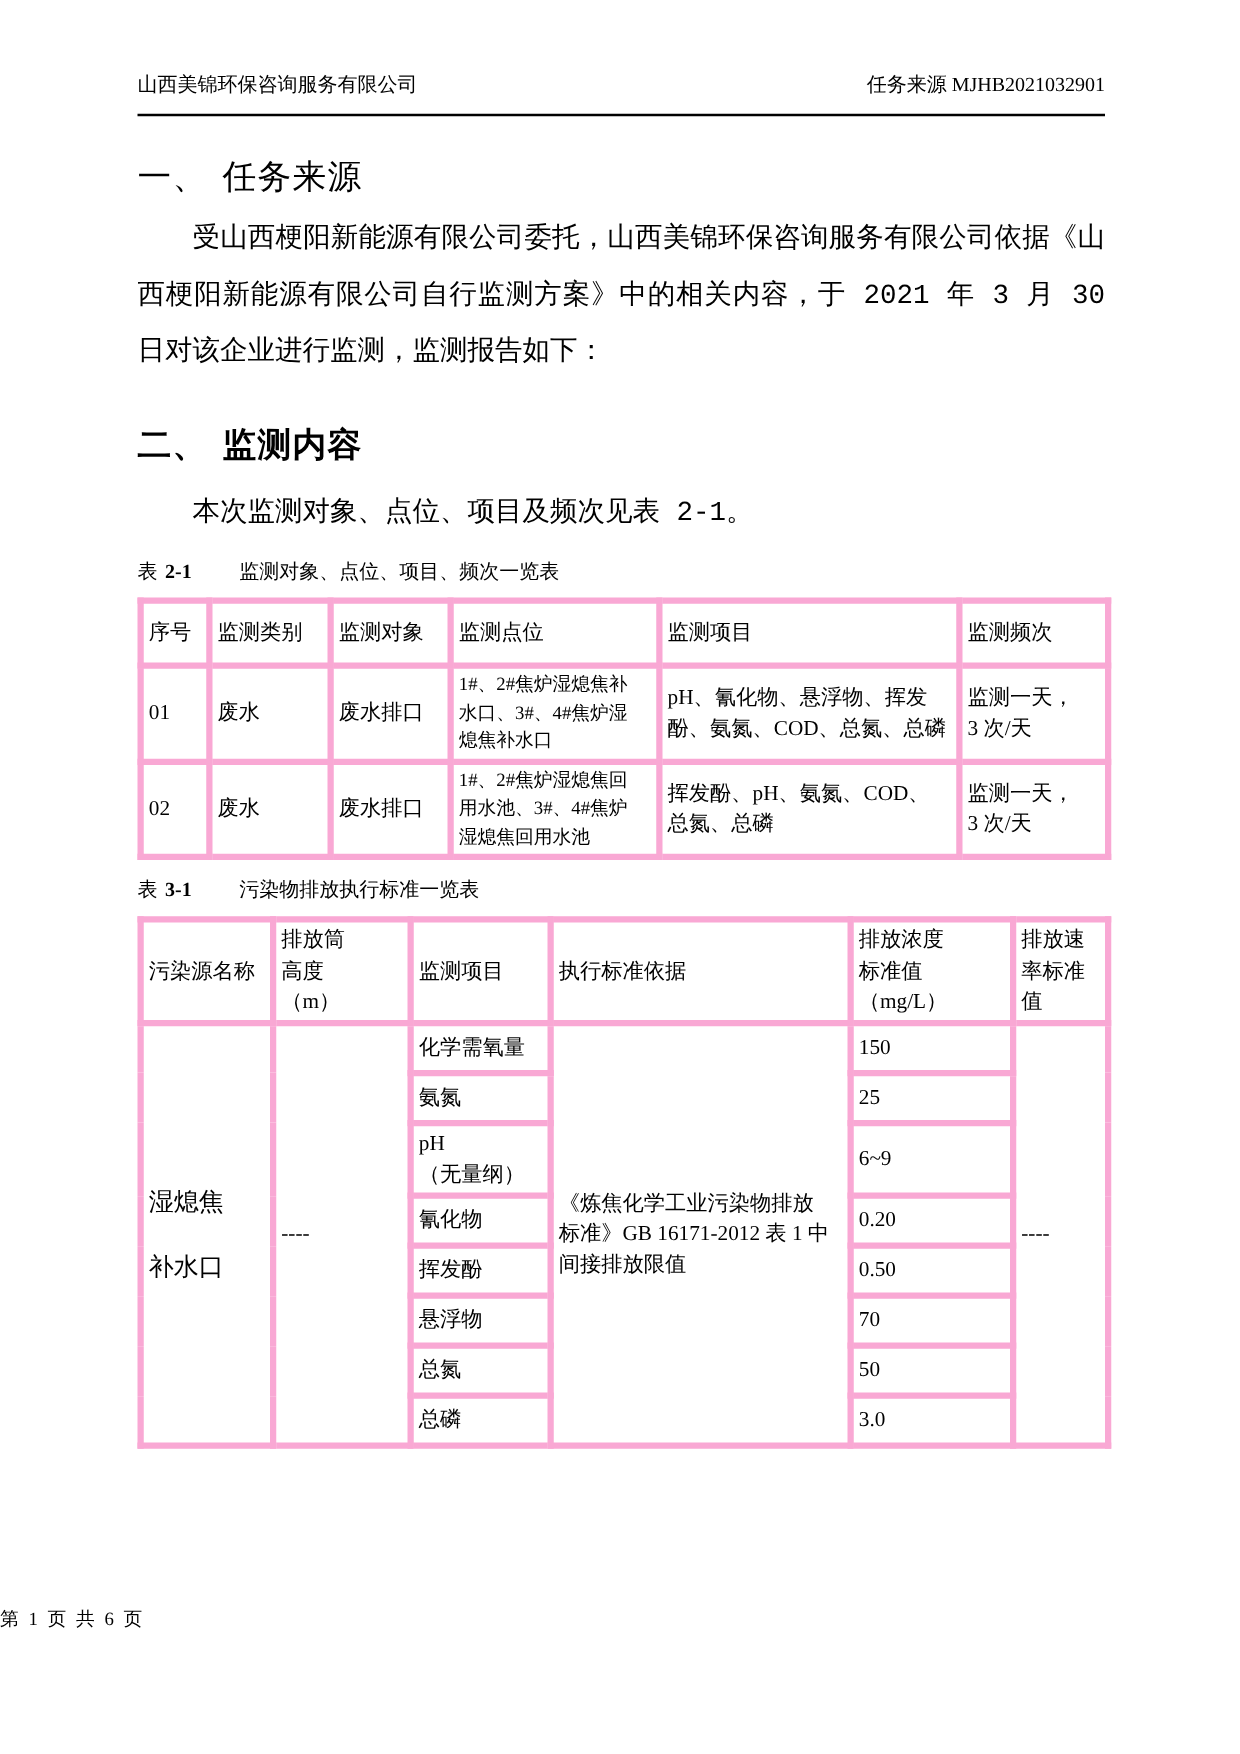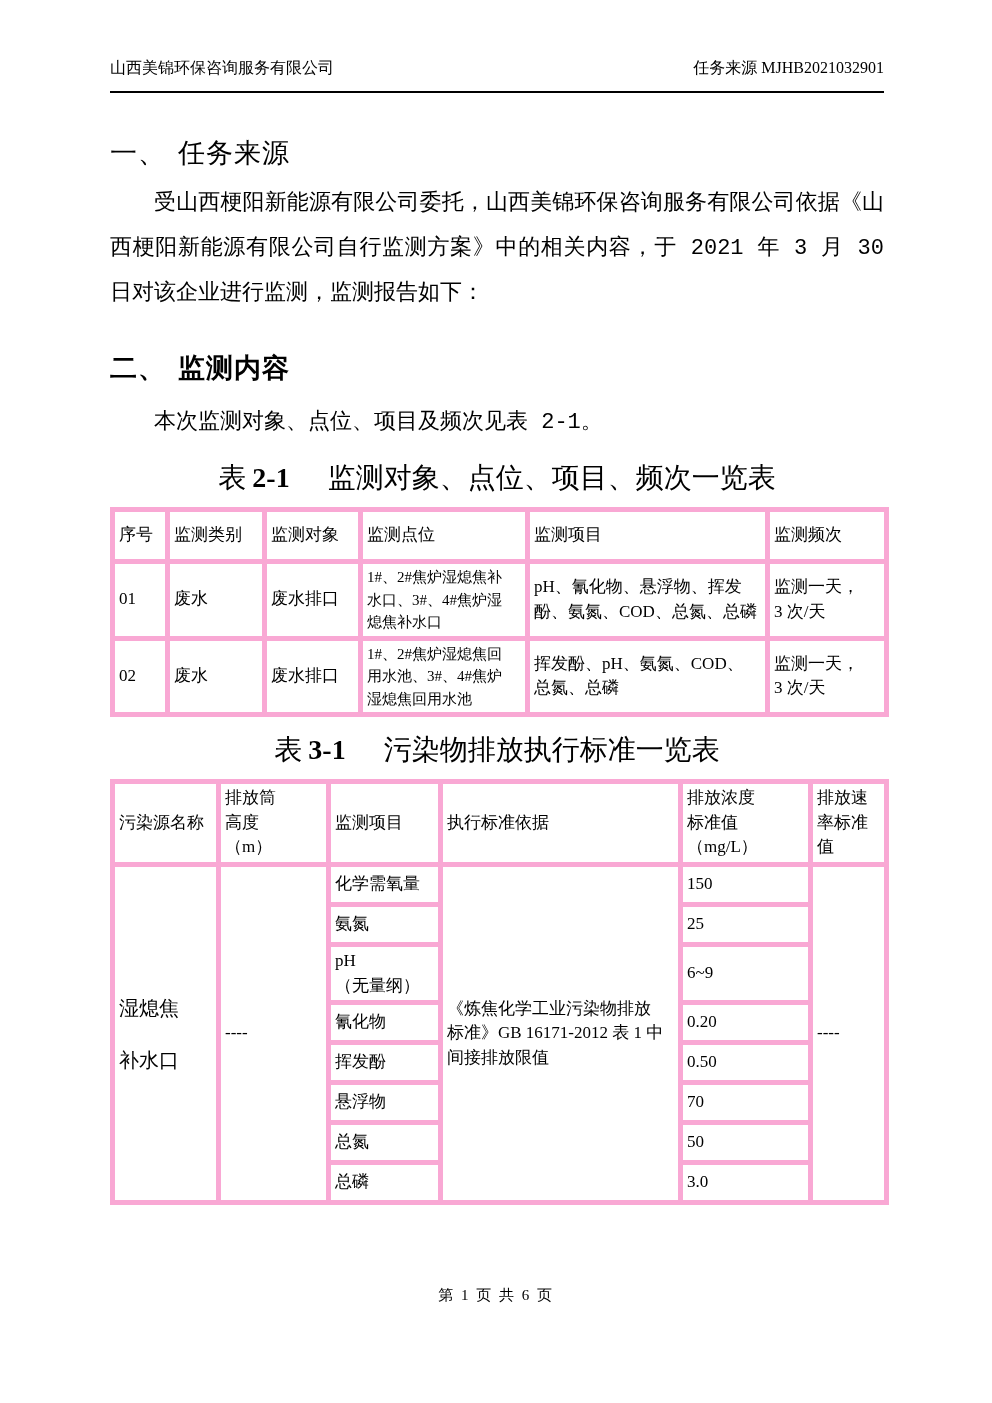--- a/index.html
+++ b/index.html
@@ -21,38 +21,37 @@
     justify-content: space-between;
     align-items: flex-end;
     font-size: 16px;
     padding-bottom: 12px;
     border-bottom: 2px solid #000;
   }
   
   .sec-heading {
     font-size: 27px;
     font-weight: normal;
-    margin-top: 42px;
+    margin-top: 30px;
     letter-spacing: 1px;
   }
   .sec-heading .sec-num { margin-right: 12px; }
   
   .body-para {
     font-size: 22px;
     line-height: 45px;
     text-align: justify;
     text-indent: 2em;
     margin-top: 10px;
     font-family: Liberation Mono, monospace;
   }
   .body-para.single { margin-top: 14px; }
   
   .tbl-caption {
-    text-align: center;
-    font-size: 28px;
+    font-size: 16px;
     margin-top: 14px;
     margin-bottom: 10px;
   }
   .tbl-caption .cap-num { font-weight: bold; margin-left: 6px; }
   .tbl-caption .cap-title { margin-left: 38px; }
   
   table {
     border-collapse: collapse;
     table-layout: fixed;
     width: 774px;
@@ -78,21 +77,21 @@
   .t31 thead tr { height: 80px; }
   .t31 tbody tr { height: 40px; }
   .t31 tbody tr.tall { height: 52px; }
   .t31 td.cell-source { line-height: 2.6; font-size: 20px; }
   
   .doc-footer {
     position: absolute;
     left: 0;
     right: 0;
     bottom: 98px;
-    text-align: center;
+    text-align: left;
     font-size: 15px;
     letter-spacing: 2px;
   }
 </style>
 </head>
 <body>
 
 <div class="page">
 
   <div class="doc-header">

